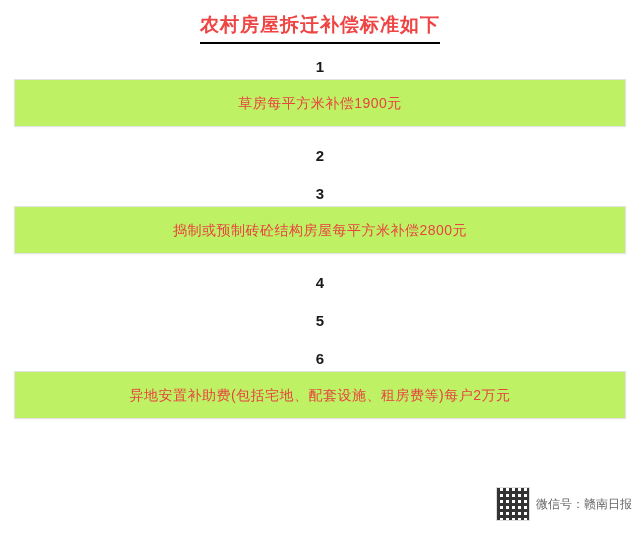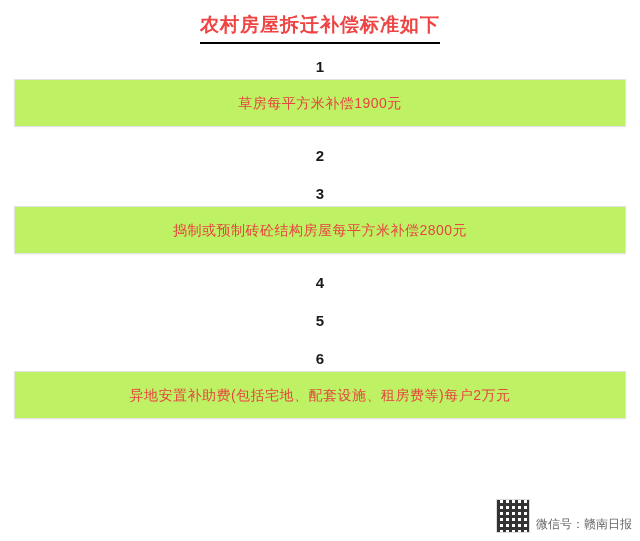--- a/index.html
+++ b/index.html
@@ -62,23 +62,23 @@
   .box-text {
     font-size: 14px;
     color: #e8433f;
     letter-spacing: 0.5px;
     text-align: center;
     line-height: 20px;
   }
   .footer {
     position: absolute;
     right: 8px;
-    bottom: 8px;
+    bottom: 20px;
     display: flex;
-    align-items: flex-end;
+    align-items: center;
     padding-left: 12px;
   }
   .qr {
     width: 34px;
     height: 34px;
     border: 1px solid #dddddd;
     background:
       linear-gradient(90deg, #333 0 3px, transparent 3px 6px) 0 0 / 6px 6px repeat,
       linear-gradient(0deg, #333 0 3px, transparent 3px 6px) 0 0 / 6px 6px repeat,
       #ffffff;

